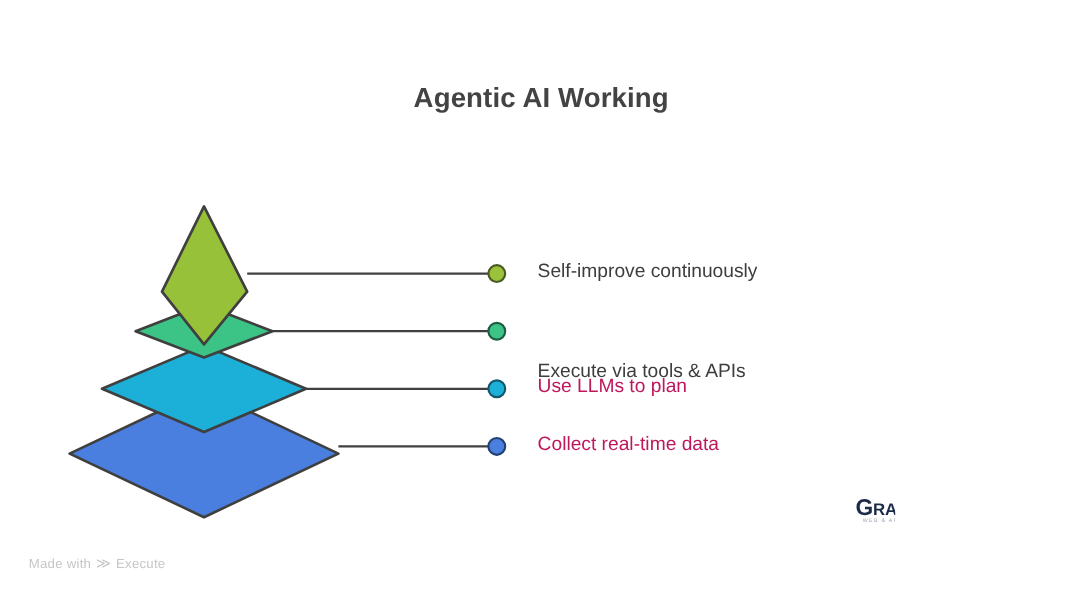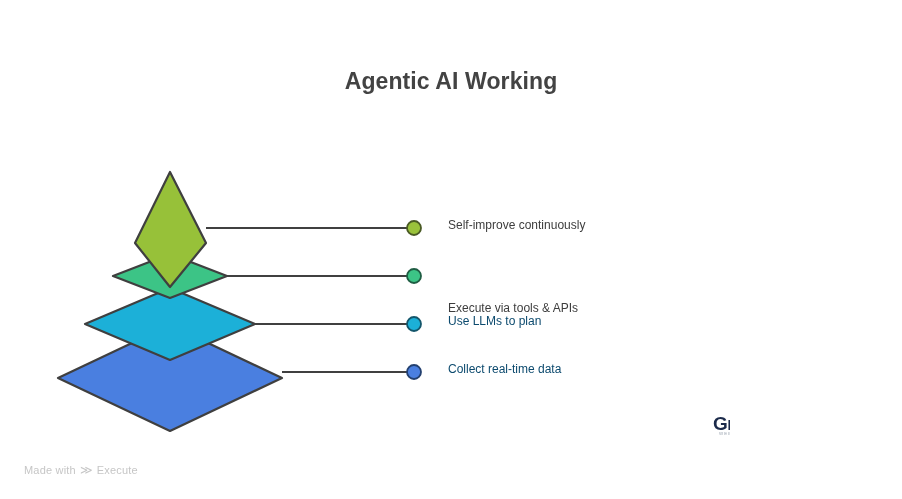--- a/index.html
+++ b/index.html
@@ -11,20 +11,21 @@
   body {
     font-family: "Liberation Sans", sans-serif;
     -webkit-font-smoothing: antialiased;
   }
   #canvas {
     position: relative;
     width: 730px;
     height: 499px;
     background: #ffffff;
     overflow: hidden;
+    padding-left: 16px;
   }
 
   
   #title {
     position: absolute;
     left: 0;
     top: 68px;
     width: 902px;
     text-align: center;
     font-size: 23px;
@@ -39,21 +40,21 @@
     left: 0;
     top: 0;
     width: 902px;
     height: 499px;
   }
 
   
   .label {
     position: absolute;
     left: 448px;
-    font-size: 12px;
+    font-size: 16px;
     color: #3d3d3d;
     white-space: nowrap;
     line-height: 1;
   }
   #label-0 { top: 219px; }
   #label-1 { top: 267px; }
   #label-2 { top: 315px; }
   #label-3 { top: 363px; }
 
   
@@ -129,22 +130,22 @@
     <polygon id="shape-0" points="170,172 206,243 170,287 135,243" fill="#97c139" stroke="#3f3f3f" stroke-width="2.2" stroke-linejoin="round"></polygon>
 
     <circle id="dot-0" cx="414" cy="228" r="7" fill="#9ac23b" stroke="#4a5a24" stroke-width="1.8"></circle>
     <circle id="dot-1" cx="414" cy="276" r="7" fill="#3cc486" stroke="#1f5d43" stroke-width="1.8"></circle>
     <circle id="dot-2" cx="414" cy="324" r="7" fill="#1cb0d8" stroke="#14566b" stroke-width="1.8"></circle>
     <circle id="dot-3" cx="414" cy="372" r="7" fill="#4a7fe0" stroke="#23406f" stroke-width="1.8"></circle>
   </svg>
 
   <div class="label" id="label-0" style="color: rgb(61, 61, 61);">Self-improve continuously</div>
   <div class="label" id="label-1" style="color: rgb(61, 61, 61); margin-top: 35px;">Execute via tools &amp; APIs</div>
-  <div class="label" id="label-2" style="color: #0c4a6e;">Use LLMs to plan</div>
-  <div class="label" id="label-3" style="color: #0c4a6e; text-align: right;">Collect real-time data</div>
+  <div class="label" id="label-2" style="color: #be185d;">Use LLMs to plan</div>
+  <div class="label" id="label-3" style="color: #be185d; text-align: right;">Collect real-time data</div>
 
   <div id="napkin">
     <span>Made with</span>
     <span class="nk-glyph">≫</span>
     <span>Execute</span>
   </div>
 
   <div id="logo">
     <div class="logo-main">
       <span class="lg-g">G</span><span class="lg-raff">RAFFERS</span><span class="lg-i">i</span><span class="lg-d">D</span><span class="lg-star">✷</span>

